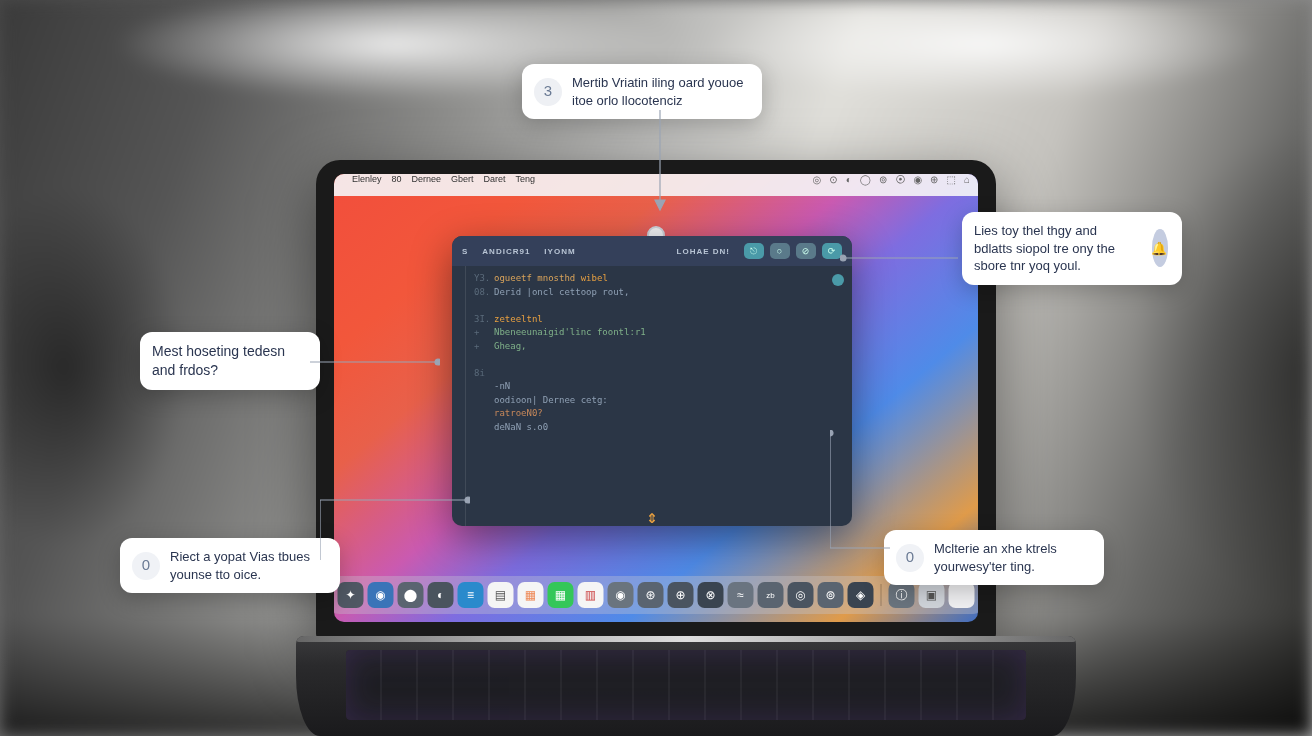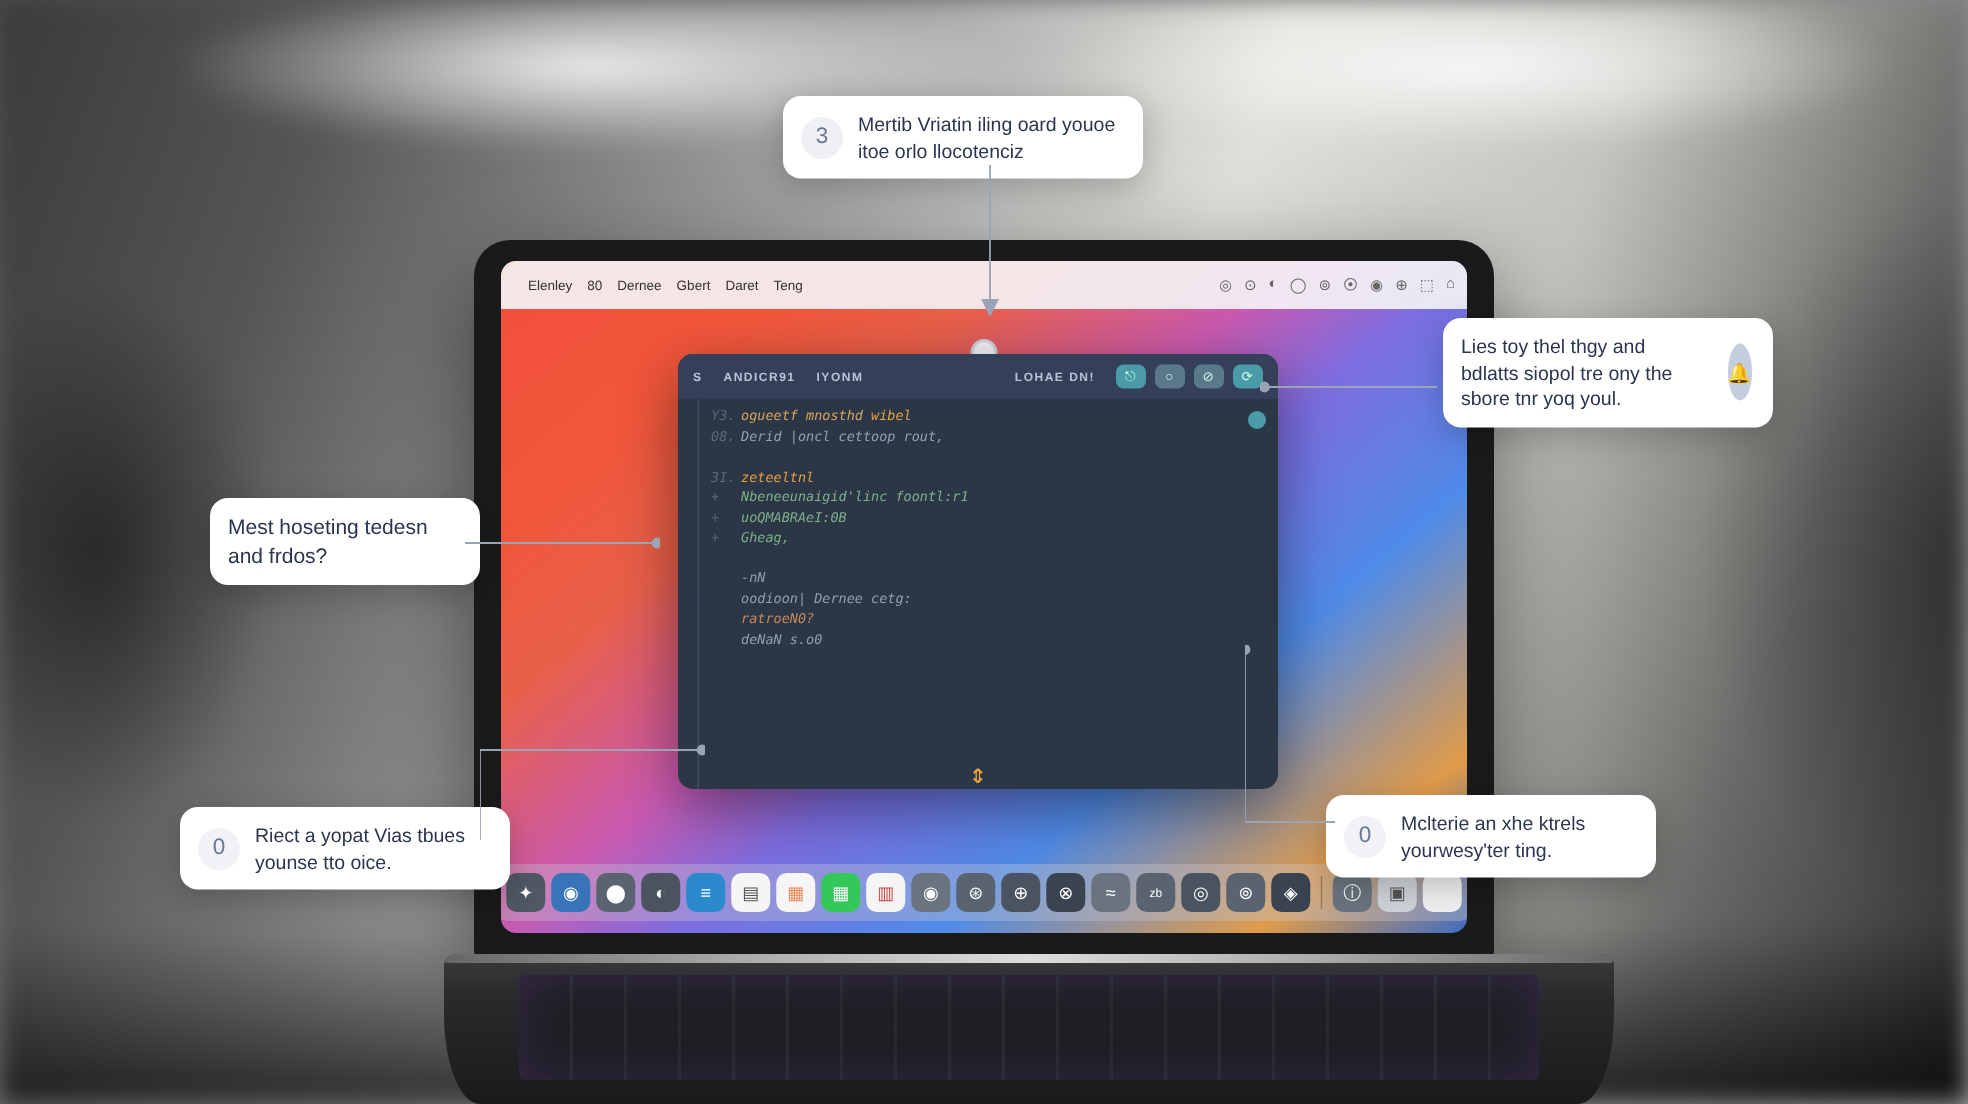--- a/index.html
+++ b/index.html
@@ -98,24 +98,23 @@
   background:
     repeating-linear-gradient(90deg, #1e1e24 0 34px, #2a2a30 34px 36px),
     repeating-linear-gradient(0deg, #1e1e24 0 14px, #2a2a30 14px 16px);
   border-radius: 4px;
   opacity: .85;
   box-shadow: inset 0 0 30px rgba(130,80,200,.25);
 }
 
 
 .menubar {
-  height: 32px;
+  height: 22px;
   background: rgba(245,245,247,.9);
   display: flex;
-  align-items: center;
   font-size: 9px;
   color: #333;
   padding: 0 8px;
   gap: 10px;
 }
 .menubar .right { margin-left: auto; display:flex; gap:8px; color:#666; }
 .menubar .right span{ font-size:10px; }
 .apple { font-size: 11px; }
 
 
@@ -164,21 +163,21 @@
   position: relative;
 }
 .term-body .sidebar-gutter {
   position:absolute; left:0; top:0; bottom:0; width:14px;
   border-right:1px solid rgba(255,255,255,.1);
 }
 .term-body .dot {
   position:absolute; width:12px; height:12px; border-radius:50%;
   background:#4a9aa8; right:8px; top:8px;
 }
-.code-line { white-space: pre; padding-left:10px;font-style:italic; }
+.code-line { white-space: pre; padding-left:10px; }
 .ln { color:#5a6a7a; display:inline-block; width:20px; }
 .kw { color:#d9a35a; }
 .str { color:#c7885a;margin-top:46px; }
 .op { color:#8fa0b4; }
 .hl { color:#e8a040; }
 .add { color:#7fb088;text-align:right; }
 
 .term-resize-arrow {
   position:absolute;
   bottom:-4px;
@@ -321,23 +320,23 @@
         </div>
         <div class="term-body">
           <div class="sidebar-gutter"></div>
           <div class="dot"></div>
           <div id="code-lines">
               <div class="code-line"><span class="ln">Y3.</span><span class="kw">ogueetf mnosthd</span> <span class="hl">wibel</span></div>
               <div class="code-line"><span class="ln">08.</span><span class="op">Derid |oncl cettoop rout,</span></div>
               <div class="code-line"><span class="ln"></span><span class=""></span></div>
               <div class="code-line"><span class="ln">3I.</span><span class="hl">zeteeltnl</span></div>
               <div class="code-line"><span class="ln">+</span><span class="add">Nbeneeunaigid'linc foontl:r1</span></div>
-              <div class="code-line"><span class="ln">+</span><span class="add">uoQMABRAeI:0B</span></div>
               <div class="code-line"><span class="ln">+</span><span class="add">Gheag,</span></div>
               <div class="code-line"><span class="ln"></span><span class=""></span></div>
+              <div class="code-line"><span class="ln">8i</span><span class="op"></span></div>
               <div class="code-line"><span class="ln"></span><span class="op">-nN</span></div>
               <div class="code-line"><span class="ln"></span><span class="op">oodioon| Dernee cetg:</span></div>
               <div class="code-line"><span class="ln"></span><span class="str">ratroeN0?</span></div>
               <div class="code-line"><span class="ln"></span><span class="op">deNaN s.o0</span></div>
             </div>
           <div class="term-resize-arrow">⇕</div>
         </div>
       </div>
 
       <div class="dock">

